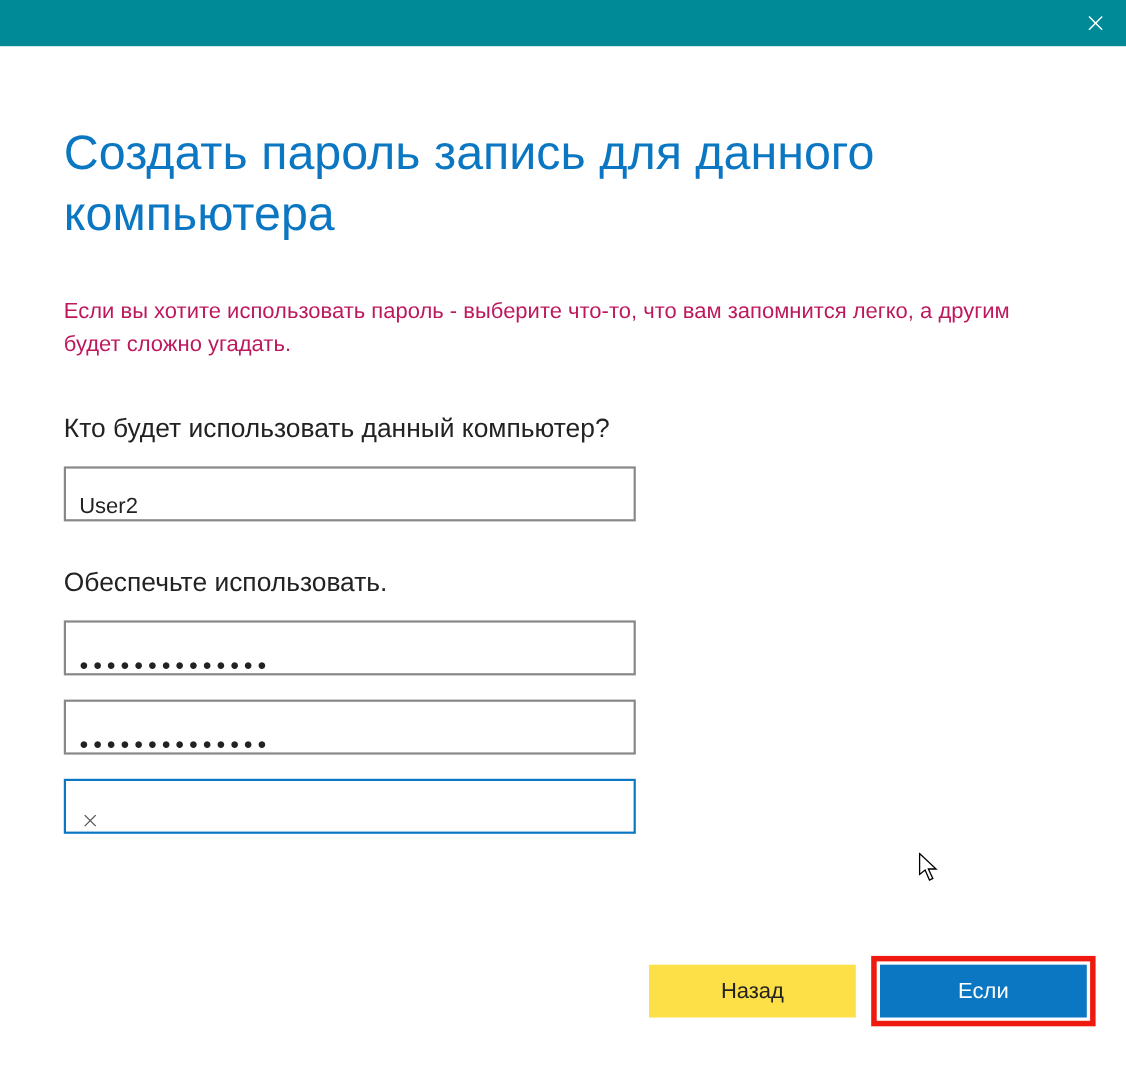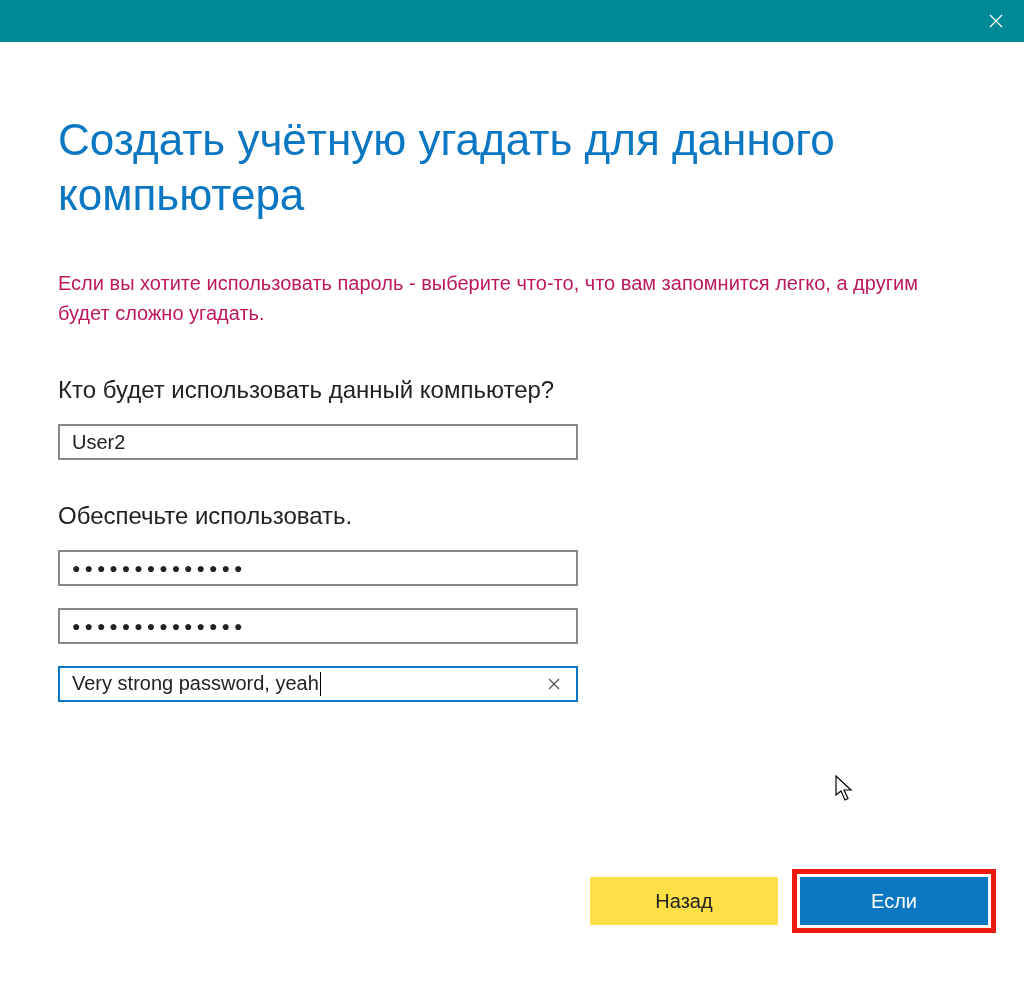--- a/index.html
+++ b/index.html
@@ -46,28 +46,28 @@
     margin-bottom: 48px;
     max-width: 910px;
   }
   .section-label {
     font-size: 24px;
     color: #222;
     margin-bottom: 20px;
   }
   .field {
     width: 520px;
-    height: 36px;
+    height: 50px;
     border: 2px solid #888;
     background: #fff;
     padding: 0 12px;
     font-size: 20px;
     color: #222;
     display: flex;
-    align-items: center;
+    align-items: flex-end;
     margin-bottom: 22px;
     position: relative;
   }
   .field.focused {
     border: 2px solid #0b77c2;
   }
   .field .value {
     flex: 1;
     white-space: nowrap;
     overflow: hidden;
@@ -138,21 +138,21 @@
 <div class="titlebar">
   <div class="close-btn">
     <svg width="14" height="14" viewBox="0 0 14 14">
       <line x1="1" y1="1" x2="13" y2="13" stroke-width="1.3"></line>
       <line x1="13" y1="1" x2="1" y2="13" stroke-width="1.3"></line>
     </svg>
   </div>
 </div>
 
 <div class="content">
-  <h1 class="page-title">Создать учётную угадать для данного компьютера</h1>
+  <h1 class="page-title">Создать пароль запись для данного компьютера</h1>
 
   <p class="description">Если вы хотите использовать пароль - выберите что-то, что вам запомнится легко, а другим будет сложно угадать.</p>
 
   <div class="section-label">Кто будет использовать данный компьютер?</div>
 
   <div class="field">
     <span class="value">User2</span>
   </div>
 
   <div class="gap"></div>
@@ -161,21 +161,20 @@
 
   <div class="field">
     <span class="value dots">●●●●●●●●●●●●●●</span>
   </div>
 
   <div class="field">
     <span class="value dots">●●●●●●●●●●●●●●</span>
   </div>
 
   <div class="field focused">
-    <span class="value"><span>Very strong password, yeah</span><span class="caret"></span></span>
     <span class="clear-x">
       <svg width="14" height="14" viewBox="0 0 14 14">
         <line x1="2" y1="2" x2="12" y2="12" stroke="#555" stroke-width="1.2"></line>
         <line x1="12" y1="2" x2="2" y2="12" stroke="#555" stroke-width="1.2"></line>
       </svg>
     </span>
   </div>
 </div>
 
 <div class="button-row">

